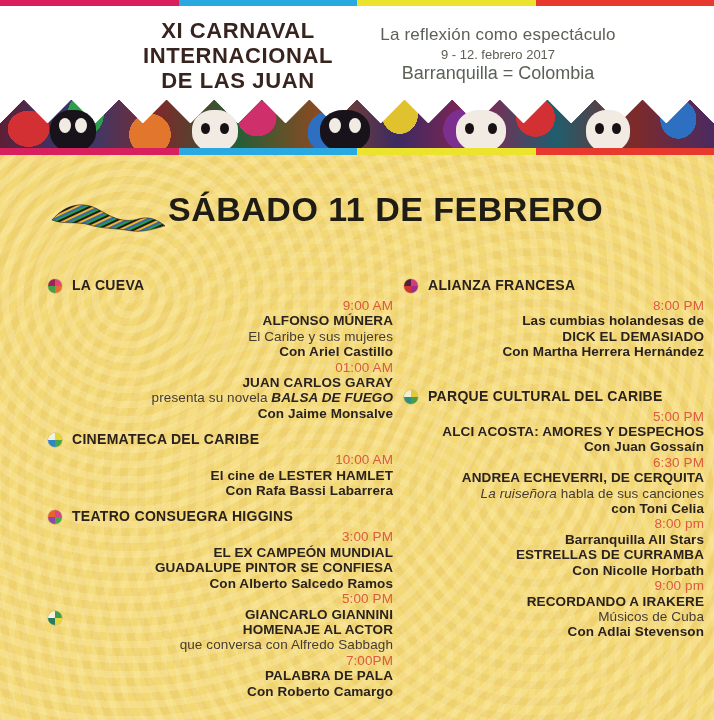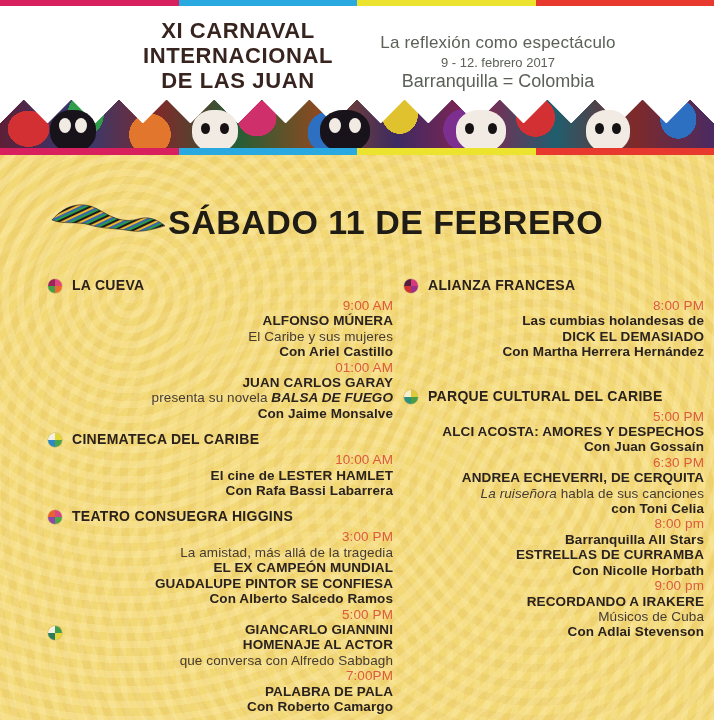--- a/index.html
+++ b/index.html
@@ -11,21 +11,21 @@
   .stripe{position:absolute;left:0;width:714px;display:flex;}
   .stripe span{flex:1;}
   .stripe.top{top:0;height:6px;}
   .stripe.mid{top:148px;height:7px;}
   
   .header{position:absolute;top:6px;left:0;width:714px;height:94px;background:#fff;}
   .header-title{
     position:absolute;left:100px;top:12px;width:276px;text-align:center;
     font-size:22px;font-weight:700;line-height:25px;color:#38241e;letter-spacing:0.6px;
   }
-  .header-right{position:absolute;left:362px;top:18px;width:272px;text-align:center;color:#5c6157;margin-top:8px;}
+  .header-right{position:absolute;left:362px;top:18px;width:272px;text-align:center;color:#5c6157;}
   .header-tagline{font-size:17px;line-height:22px;letter-spacing:0.2px;}
   .header-dates{font-size:13px;line-height:18px;}
   .header-location{font-size:18px;line-height:18px;}
   
   .photo-strip{
     position:absolute;left:0;top:100px;width:714px;height:48px;overflow:hidden;
     background:
       radial-gradient(30px 26px at 4% 60%, #d23033 0 69%, rgba(0,0,0,0) 70%),
       radial-gradient(26px 30px at 12% 30%, #2f9e4a 0 69%, rgba(0,0,0,0) 70%),
       radial-gradient(30px 30px at 21% 72%, #e2762d 0 69%, rgba(0,0,0,0) 70%),
@@ -52,21 +52,21 @@
   
   .body-area{
     position:absolute;left:0;top:155px;width:714px;height:565px;
     background-color:#f3d876;
     background-image:
       repeating-radial-gradient(circle at 18% 25%, rgba(255,244,190,0.25) 0 7px, rgba(0,0,0,0) 7px 15px),
       repeating-radial-gradient(circle at 75% 60%, rgba(224,186,90,0.22) 0 8px, rgba(0,0,0,0) 8px 17px),
       repeating-radial-gradient(circle at 45% 90%, rgba(255,244,190,0.18) 0 6px, rgba(0,0,0,0) 6px 14px);
   }
   .day-title{
-    position:absolute;left:168px;top:203px;
+    position:absolute;left:168px;top:190px;
     font-size:34px;font-weight:700;color:#1f1b15;letter-spacing:0.5px;white-space:nowrap;
   }
   .squiggle{position:absolute;left:50px;top:198px;width:118px;height:36px;}
   
   .col{position:absolute;top:276px;}
   .col-left{left:48px;width:345px;}
   .col-right{left:404px;width:300px;}
   .section{display:grid;grid-template-columns:24px 1fr;}
   .col-left .section{margin-bottom:9px;}
   .col-right .section{margin-bottom:27px;}
@@ -159,21 +159,20 @@
           <div class="line time">10:00 AM</div>
           <div class="line bold">El cine de LESTER HAMLET</div>
           <div class="line bold">Con Rafa Bassi Labarrera</div>
         </div>
       </div>
       <div class="section">
         <div><span class="bullet" style="background: conic-gradient(rgb(216, 69, 136) 0deg, rgb(216, 69, 136) 90deg, rgb(74, 165, 70) 90deg, rgb(74, 165, 70) 180deg, rgb(142, 68, 173) 180deg, rgb(142, 68, 173) 270deg, rgb(232, 98, 46) 270deg, rgb(232, 98, 46) 360deg);"></span></div>
         <div>
           <div class="venue">TEATRO CONSUEGRA HIGGINS</div>
           <div class="line time">3:00 PM</div>
-          <div class="line regular">La amistad, más allá de la tragedia</div>
           <div class="line bold">EL EX CAMPEÓN MUNDIAL</div>
           <div class="line bold">GUADALUPE PINTOR SE CONFIESA</div>
           <div class="line bold">Con Alberto Salcedo Ramos</div>
           <div class="line time">5:00 PM</div>
           <div class="line bold">GIANCARLO GIANNINI<span class="bullet inline-bullet" style="background: conic-gradient(rgb(63, 158, 73) 0deg, rgb(63, 158, 73) 90deg, rgb(229, 214, 58) 90deg, rgb(229, 214, 58) 180deg, rgb(42, 122, 94) 180deg, rgb(42, 122, 94) 270deg, rgb(245, 240, 223) 270deg, rgb(245, 240, 223) 360deg);"></span></div>
           <div class="line bold">HOMENAJE AL ACTOR</div>
           <div class="line regular">que conversa con Alfredo Sabbagh</div>
           <div class="line time">7:00PM</div>
           <div class="line bold">PALABRA DE PALA</div>
           <div class="line bold">Con Roberto Camargo</div>

